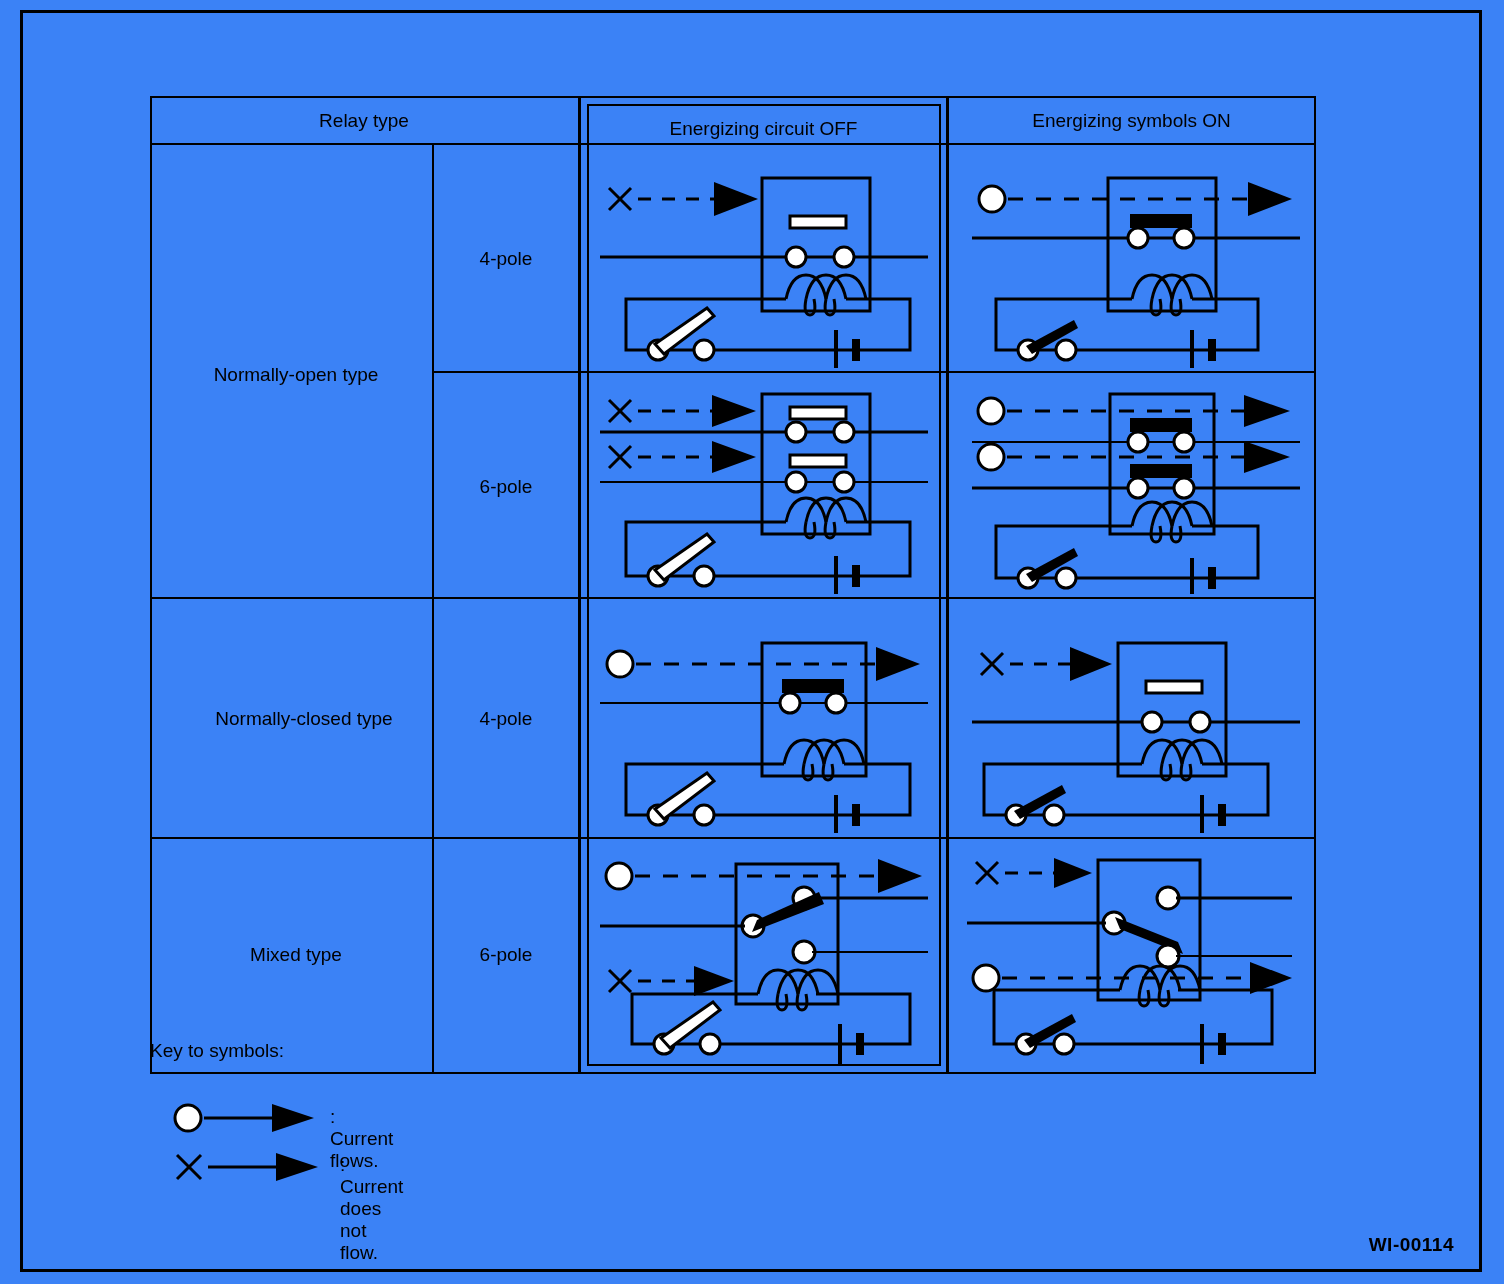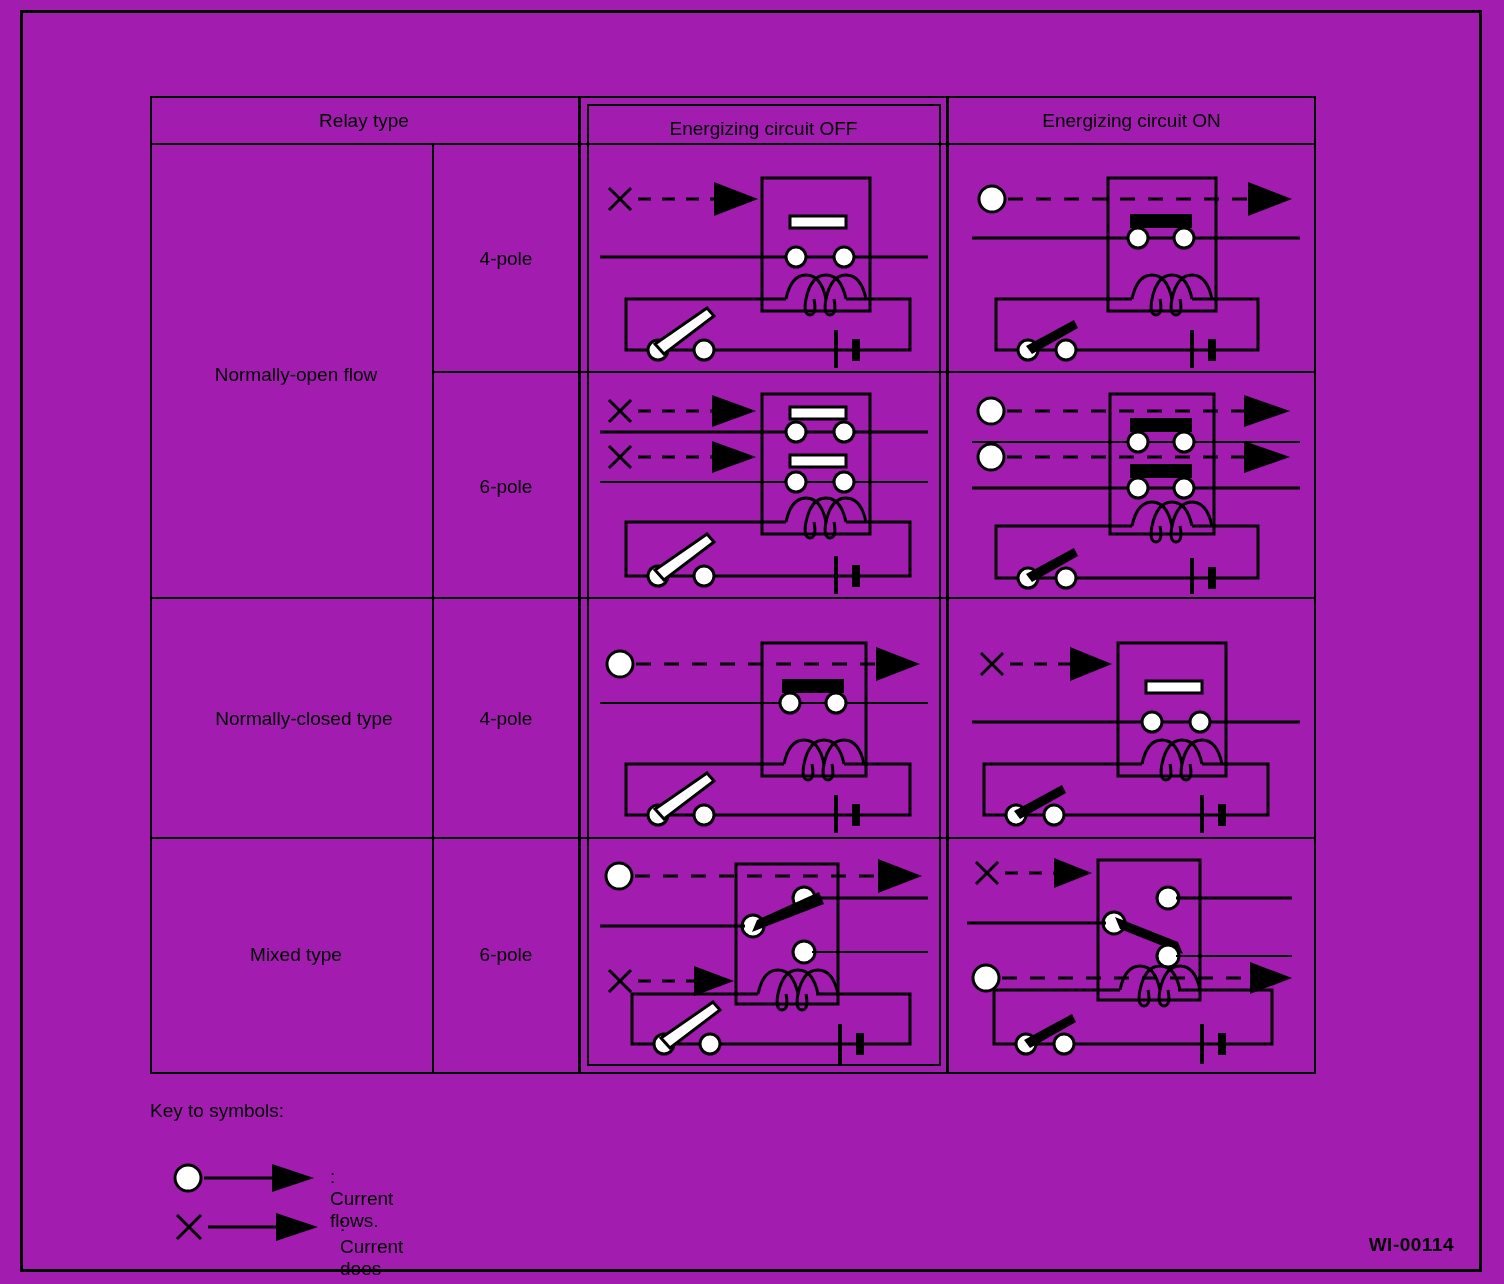--- a/index.html
+++ b/index.html
@@ -1,25 +1,25 @@
 <!DOCTYPE html>
 <html><head>
 <meta charset="utf-8">
 <style>
   html,body{margin:0;padding:0;background:#ffffff;}
   body{width:1504px;height:1284px;font-family:"Liberation Sans",sans-serif;color:#000;}
-  #page{position:relative;width:1504px;height:1284px;overflow:hidden;background:#a21caf;}
+  #page{position:relative;width:1504px;height:1284px;overflow:hidden;background:#3b82f6;}
   .frame{position:absolute;left:20px;top:10px;width:1462px;height:1262px;border:3px solid #000;box-sizing:border-box;}
   .tbl{position:absolute;left:150px;top:96px;width:1166px;height:978px;}
   .cellline{position:absolute;background:#000;}
   .lbl{position:absolute;font-size:19px;color:#000;white-space:nowrap;}
   .ctr{text-align:center;}
   svg{display:block;}
   .dgwrap{position:absolute;}
-  .keyblock{position:absolute;left:150px;top:1100px;}
+  .keyblock{position:absolute;left:150px;top:1040px;}
   .keyrow{position:relative;height:44px;}
   .keytxt{position:absolute;font-size:19px;top:8px;}
   .refcode{position:absolute;right:50px;bottom:28px;font-size:19px;font-weight:bold;letter-spacing:.5px;}
 </style>
 </head>
 <body>
 
 <div id="page">
   <div class="frame"></div>
 
@@ -40,23 +40,23 @@
     <div class="cellline" style="left:789px;top:8px;width:2px;height:962px;"></div>
     <div class="cellline" style="left:437px;top:8px;width:354px;height:2px;"></div>
     <div class="cellline" style="left:437px;top:968px;width:354px;height:2px;"></div>
 
     <div class="cellline" style="left:282px;top:275px;width:884px;height:2px;"></div>
     <div class="cellline" style="left:0;top:501px;width:1166px;height:2px;"></div>
     <div class="cellline" style="left:0;top:741px;width:1166px;height:2px;"></div>
 
     <div class="lbl ctr" style="left:0;top:14px;width:428px;">Relay type</div>
     <div class="lbl ctr" style="left:431px;top:14px;width:365px;margin-top:8px;">Energizing circuit OFF</div>
-    <div class="lbl ctr" style="left:799px;top:14px;width:365px;">Energizing circuit ON</div>
-
-    <div class="lbl ctr" style="left:10px;top:268px;width:272px;">Normally-open flow</div>
+    <div class="lbl ctr" style="left:799px;top:14px;width:365px;">Energizing symbols ON</div>
+
+    <div class="lbl ctr" style="left:10px;top:268px;width:272px;">Normally-open type</div>
     <div class="lbl ctr" style="left:18px;top:612px;width:272px;">Normally-closed type</div>
     <div class="lbl ctr" style="left:10px;top:848px;width:272px;">Mixed type</div>
 
     <div class="lbl ctr" style="left:284px;top:152px;width:144px;">4-pole</div>
     <div class="lbl ctr" style="left:284px;top:380px;width:144px;">6-pole</div>
     <div class="lbl ctr" style="left:284px;top:612px;width:144px;">4-pole</div>
     <div class="lbl ctr" style="left:284px;top:848px;width:144px;">6-pole</div>
 
     <div class="dgwrap" style="left:440px;top:60px;">
       <svg width="348" height="212" viewBox="0 0 348 212">

